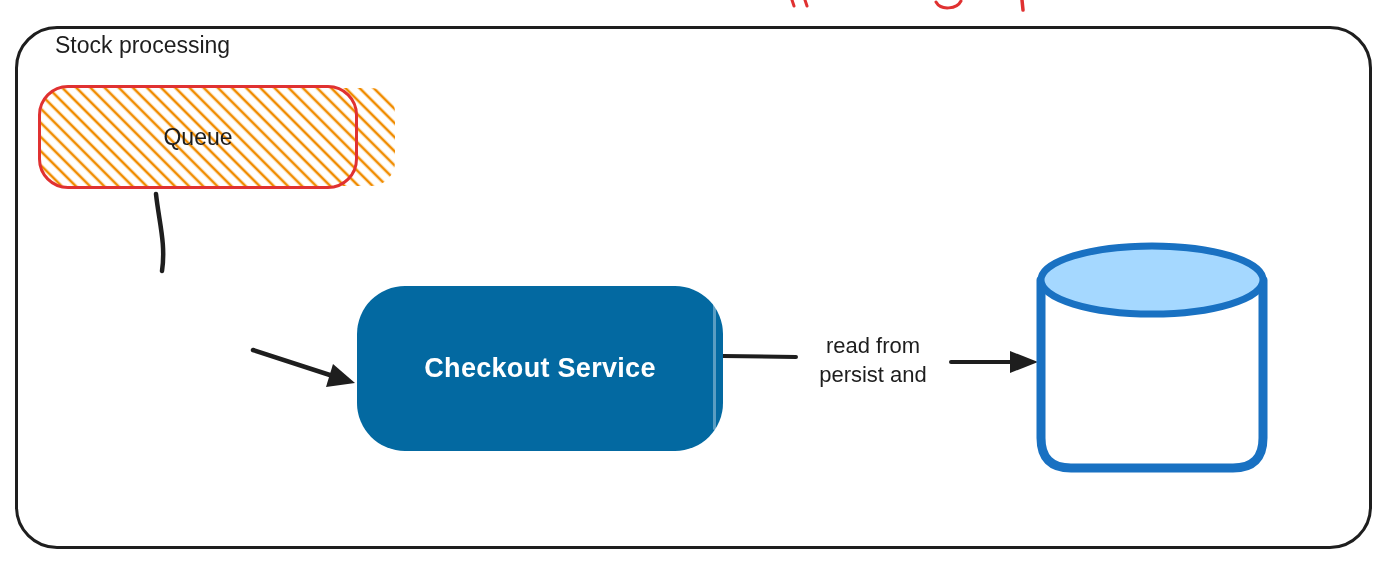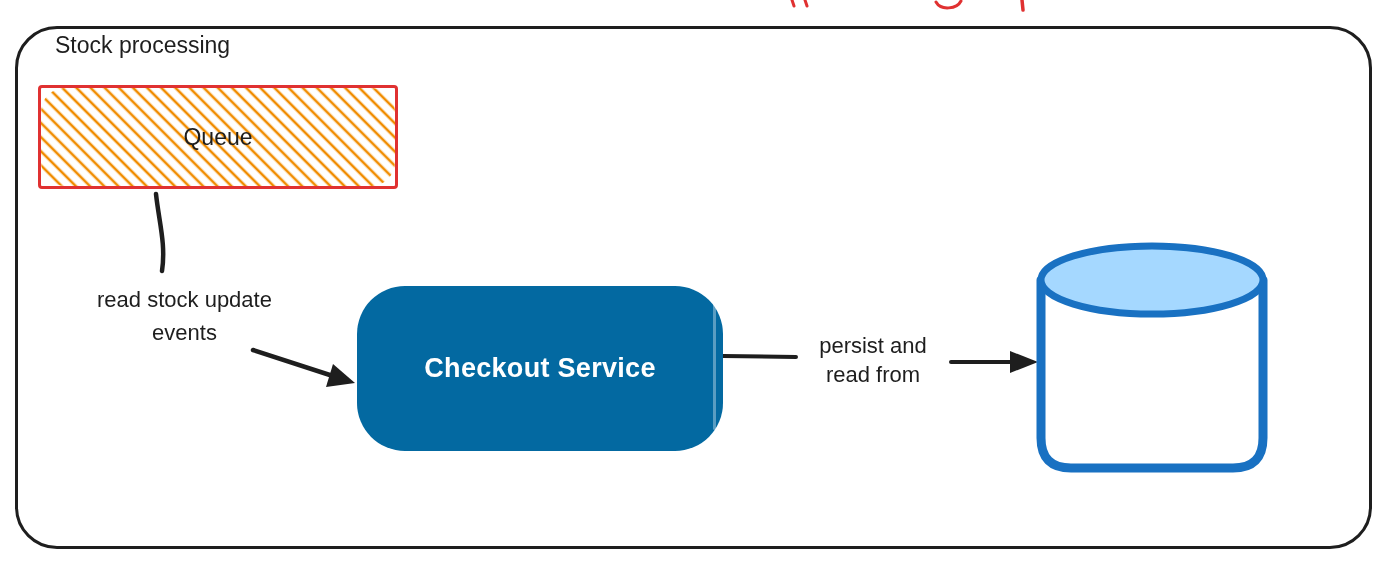--- a/index.html
+++ b/index.html
@@ -40,24 +40,24 @@
     top: 31px;
     font-size: 23px;
     line-height: 28px;
     color: #1e1e1e;
     white-space: nowrap;
   }
   .queue-box {
     position: absolute;
     left: 38px;
     top: 85px;
-    width: 360px;
+    width: 320px;
     height: 104px;
     border: 3.5px solid #e03131;
-    border-radius: 4px;
+    border-radius: 30px;
     box-sizing: border-box;
     display: flex;
     align-items: center;
     justify-content: center;
   }
   .queue-label {
     font-size: 23px;
     color: #1e1e1e;
   }
   .edge-label {
@@ -151,29 +151,25 @@
     </g>
   </svg>
 
   <div class="frame" style="border-color: rgb(30, 30, 30);"></div>
   <div class="frame-label" style="color: rgb(30, 30, 30);">Stock processing</div>
 
   <div class="queue-box" style="border-color: rgb(224, 49, 49);">
     <span class="queue-label" style="color: rgb(30, 30, 30);">Queue</span>
   </div>
 
-  <div class="edge-label edge-label-1" style="color: rgb(30, 30, 30);">
-    <div>read stock update</div>
-    <div>events</div>
-  </div>
 
   <div class="checkout-box" style="background-color: #0369a1;">
     <span class="checkout-label" style="color: rgb(255, 255, 255);">Checkout Service</span>
   </div>
   <div class="checkout-streak"></div>
 
   <div class="edge-label edge-label-2" style="color: rgb(30, 30, 30);">
+    <div>read from</div>
     <div>persist and</div>
-    <div>read from</div>
   </div>
 
 
 </div>
 
 </body></html>

